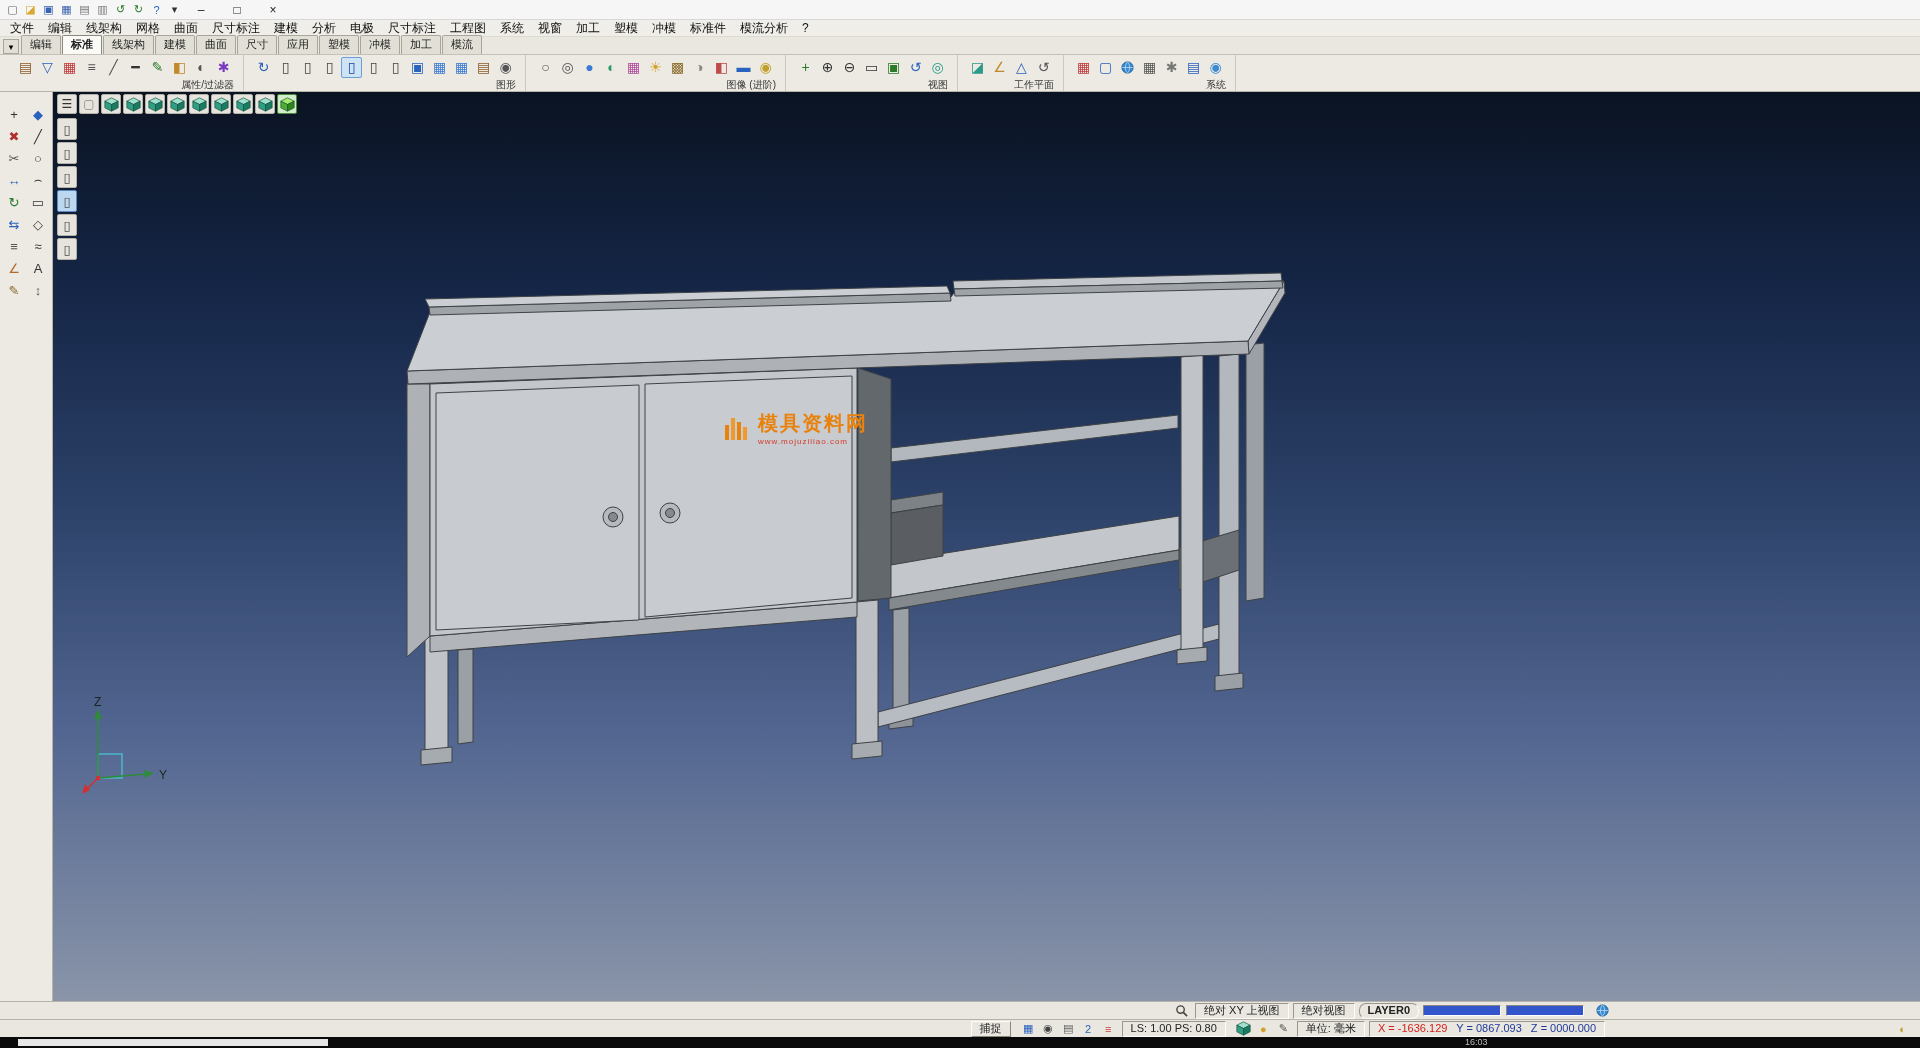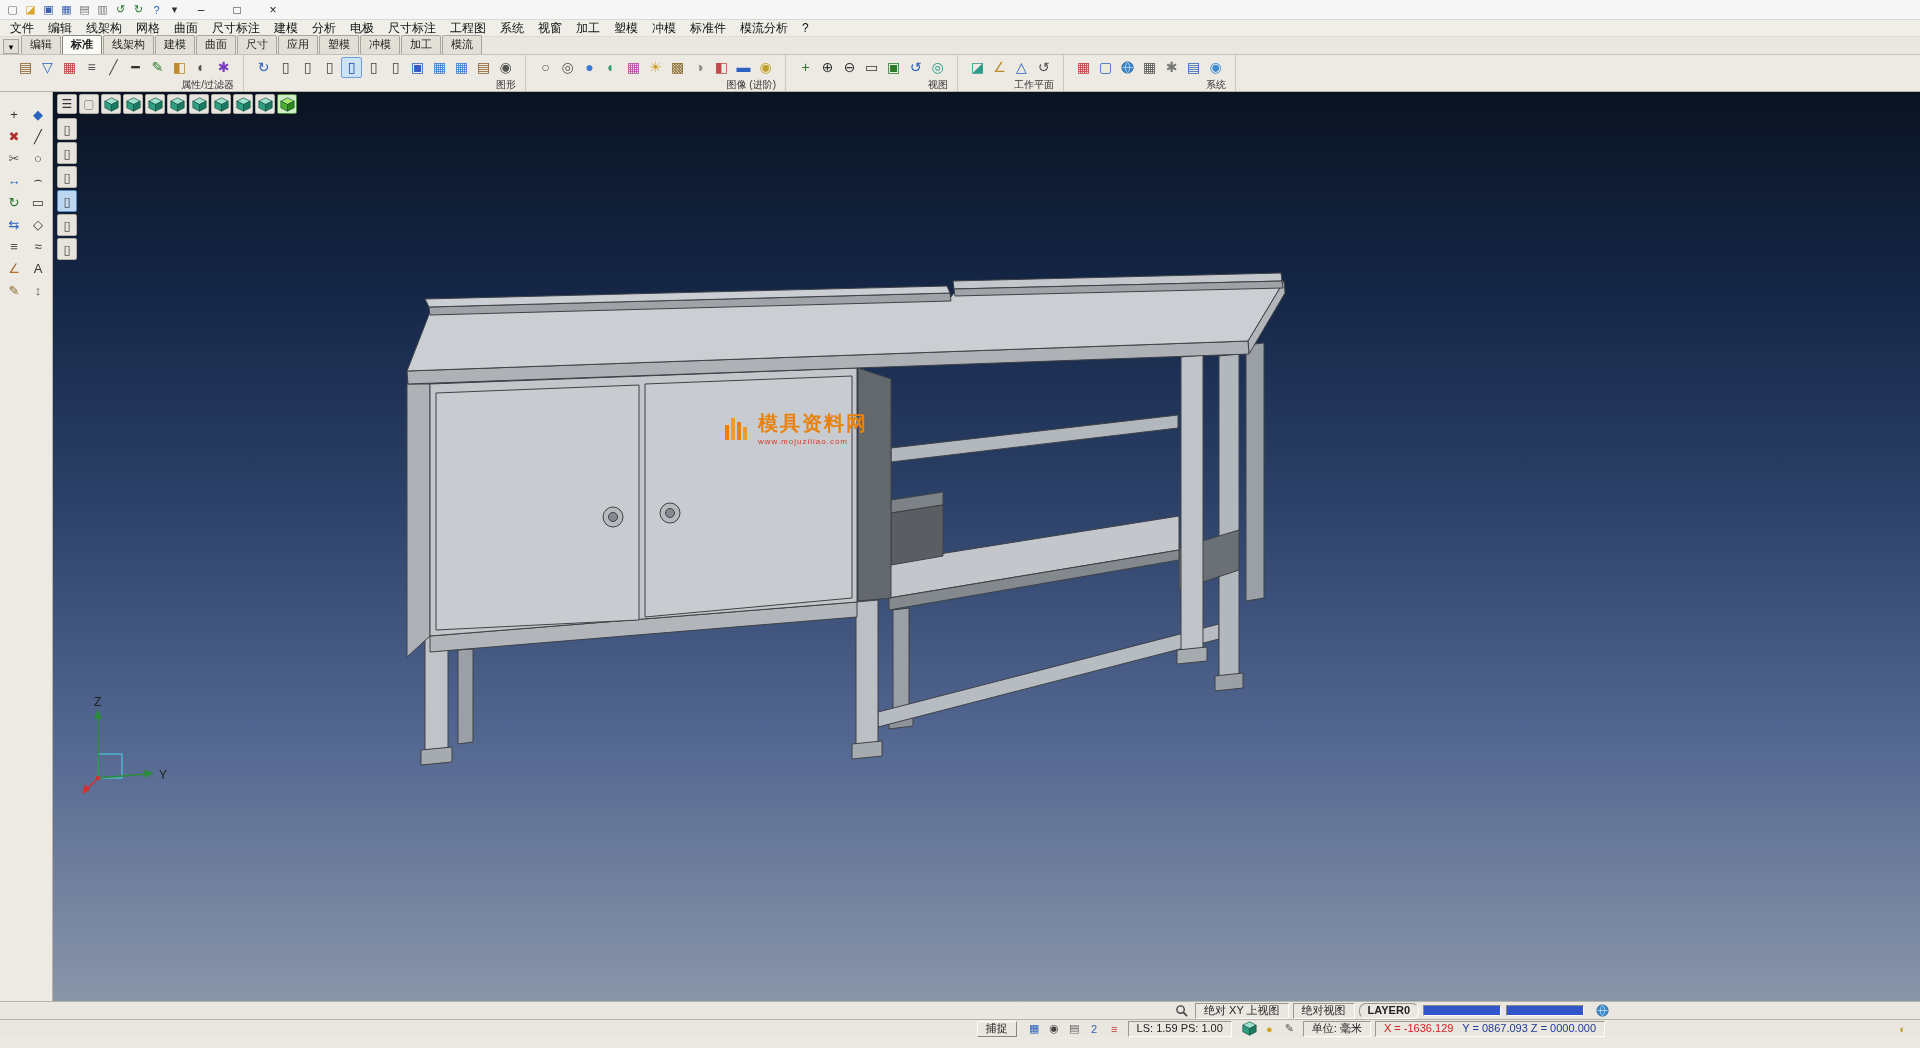--- a/index.html
+++ b/index.html
@@ -70,21 +70,21 @@
   .sb-spacer { flex:1; }
   .seg { border:1px solid; border-color:#9a988e #fdfdfb #fdfdfb #9a988e; background:#e9e7df;
     padding:0 8px; height:16px; line-height:13px; margin-right:4px; white-space:nowrap; }
   .seg.raised { border-color:#fdfdfb #8a887e #8a887e #fdfdfb; }
   .seg.bold { font-weight:bold;border-radius:7px; }
   .pbar { width:78px; height:11px; border:1px solid; border-color:#8a887e #fdfdfb #fdfdfb #8a887e;
     background:#3355cc; margin-right:5px; }
   .sb-icons { display:flex; gap:3px; margin:0 5px; }
   .sb-icons .ticon { width:17px; height:15px; font-size:11px; }
   .coords .cx { color:#d42020; margin-right:6px; }
-  .coords .cy { color:#203a9a; }
+  .coords .cy { color:#203a9a; margin-right:6px; }
   .coords .cz { color:#203a9a; }
 
   
   .taskbar { height:11px; background:#0a0a0a; position:relative; }
   .task-sliver { position:absolute; left:18px; top:2px; width:310px; height:7px; background:#e6e6e6; }
   .task-clock { position:absolute; left:1465px; top:0; height:11px; line-height:11px;
     font-size:9px; color:#bbbbbb; }
 </style>
 </head>
 <body>
@@ -443,21 +443,21 @@
   <div class="status2">
     <div class="sb-spacer"></div>
     <span class="seg raised">捕捉</span>
     <span class="sb-icons">
         <span class="ticon" style="color: rgb(42, 98, 192);">▦</span>
         <span class="ticon" style="color: rgb(68, 68, 68);">◉</span>
         <span class="ticon" style="color: rgb(102, 102, 102);">▤</span>
         <span class="ticon" style="color: rgb(42, 98, 192);">2</span>
         <span class="ticon" style="color: rgb(192, 58, 58);">≡</span>
       </span>
-    <span class="seg">LS: 1.59 PS: 1.00</span>
+    <span class="seg">LS: 1.00 PS: 0.80</span>
     <span class="sb-icons">
         <span class="ticon">
           <svg width="15" height="15" viewBox="0 0 18 18">
             <polygon points="9,1 17,5 9,9 1,5" fill="#9fe0cf" stroke="#14513f" stroke-width="0.8"></polygon>
             <polygon points="1,5 9,9 9,17 1,13" fill="#2f9e82" stroke="#14513f" stroke-width="0.8"></polygon>
             <polygon points="17,5 9,9 9,17 17,13" fill="#1c7a62" stroke="#14513f" stroke-width="0.8"></polygon>
           </svg>
         </span>
         <span class="ticon" style="color: rgb(212, 160, 42);">●</span>
         <span class="ticon" style="color: rgb(85, 85, 85);">✎</span>
@@ -467,14 +467,18 @@
       <span class="cx">X = -1636.129</span>
       <span class="cy">Y = 0867.093</span>
       <span class="cz">Z = 0000.000</span>
     </span>
     <div style="width:280px"></div>
     <span class="sb-icons">
         <span class="ticon" style="color: rgb(192, 160, 42);">◐</span>
       </span>
   </div>
 
+  <div class="taskbar">
+    <div class="task-sliver"></div>
+    <div class="task-clock">16:03</div>
+  </div>
 
 </div>
 
 </body></html>

